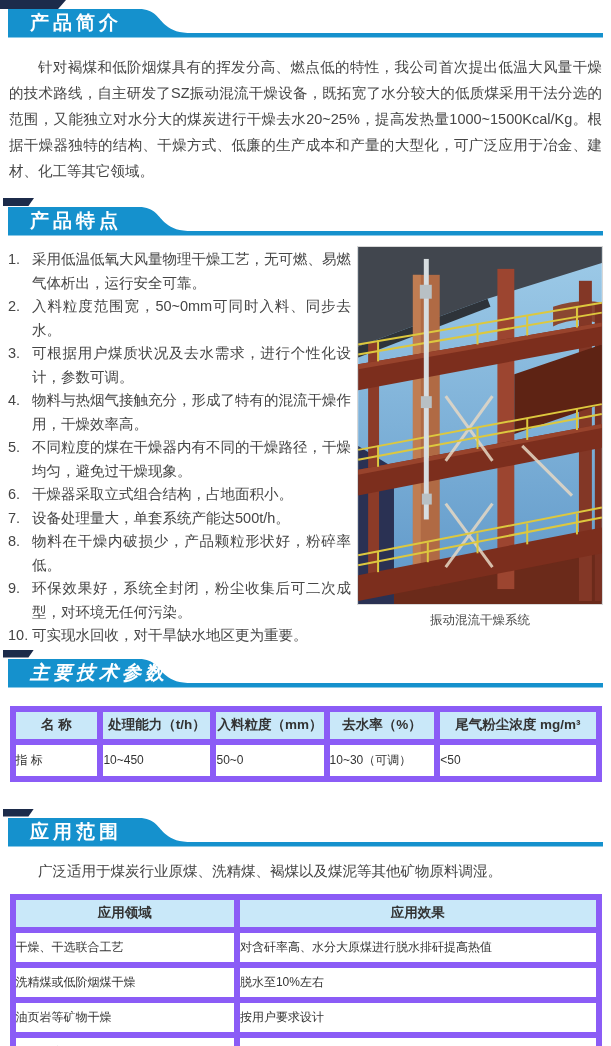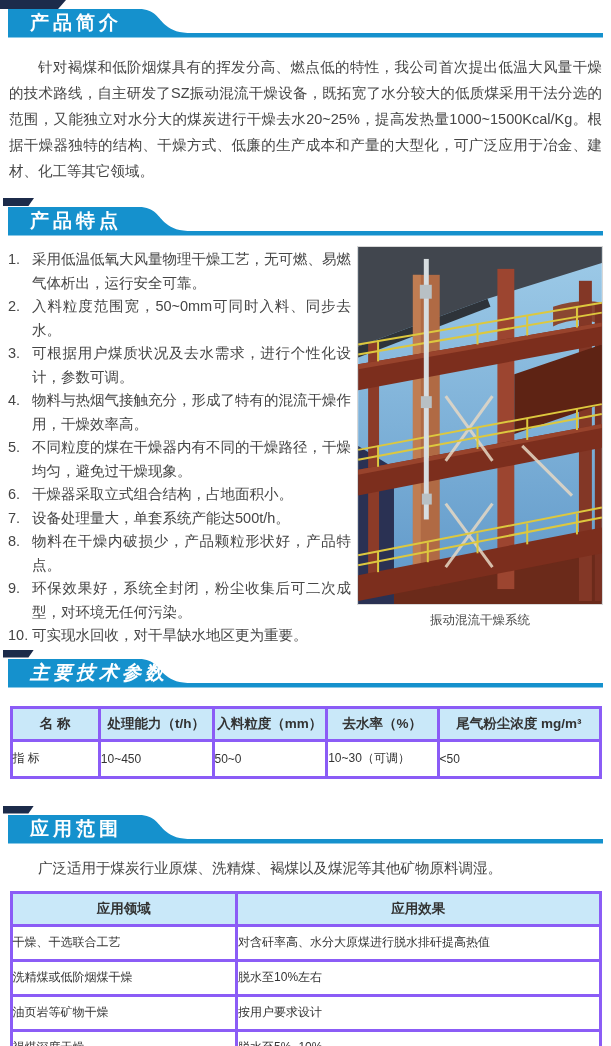--- a/index.html
+++ b/index.html
@@ -33,21 +33,21 @@
   .feature-list { flex:1 1 auto; padding-top:2px; }
   .feature-item { display:flex; font-size:14.5px; line-height:23.5px; color:#454545; }
   .feature-item .num { flex:0 0 24px; }
   .feature-item .txt { flex:1 1 auto; text-align:justify; }
   figure.photo-fig { flex:0 0 246px; width:246px; }
   .photo-frame { width:246px; height:359px; background:#ffffff; border:1px solid #d8d8d8; }
   .photo-frame svg { display:block; }
   figcaption { text-align:center; font-size:12.5px; color:#4a4a4a; margin-top:7px;font-family:Liberation Mono, monospace; }
   
   table { border-collapse:collapse; width:592px; margin:0 auto; table-layout:fixed; }
-  table, th, td { border:3px solid #8b5cf6; }
+  table, th, td { border:6px solid #8b5cf6; }
   table { border:2px solid #3fa9dc; }
   th { background:#c9e8f9; font-size:13.5px; font-weight:bold; color:#333; height:33px; text-align:center; }
   td { background:#ffffff; font-size:12px; color:#333; text-align:left; }
   .tech-table { margin-top:18px; }
   .tech-table td { height:37px; }
   .tech-table th:nth-child(1){ width:15%; } .tech-table th:nth-child(2){ width:19.3%; }
   .tech-table th:nth-child(3){ width:19.3%; } .tech-table th:nth-child(4){ width:18.9%; }
   .tech-table th:nth-child(5){ width:27.5%; }
   .app-table { margin-top:12px; }
   .app-table td { height:35px; }
@@ -101,21 +101,21 @@
     <div class="feature-item">
         <span class="num">6.</span>
         <span class="txt">干燥器采取立式组合结构，占地面积小。</span>
       </div>
     <div class="feature-item">
         <span class="num">7.</span>
         <span class="txt">设备处理量大，单套系统产能达500t/h。</span>
       </div>
     <div class="feature-item">
         <span class="num">8.</span>
-        <span class="txt">物料在干燥内破损少，产品颗粒形状好，产品特点。</span>
+        <span class="txt">物料在干燥内破损少，产品颗粒形状好，粉碎率低。</span>
       </div>
     <div class="feature-item">
         <span class="num">9.</span>
         <span class="txt">环保效果好，系统全封闭，粉尘收集后可二次成型，对环境无任何污染。</span>
       </div>
     <div class="feature-item">
         <span class="num">10.</span>
         <span class="txt">可实现水回收，对干旱缺水地区更为重要。</span>
       </div>
   </div>

